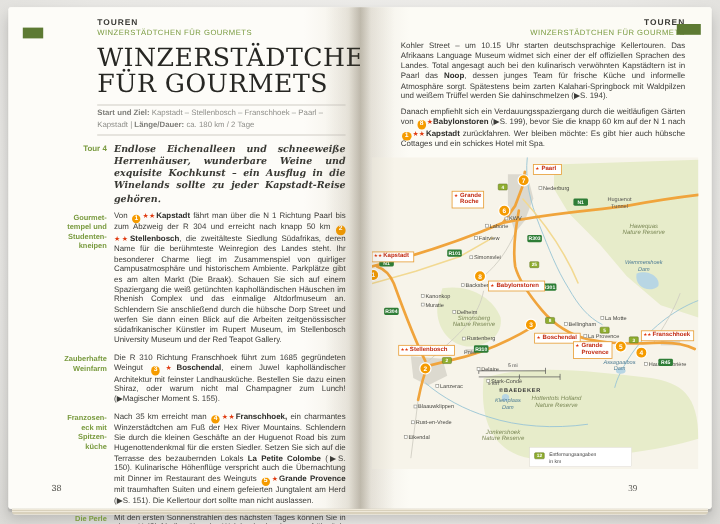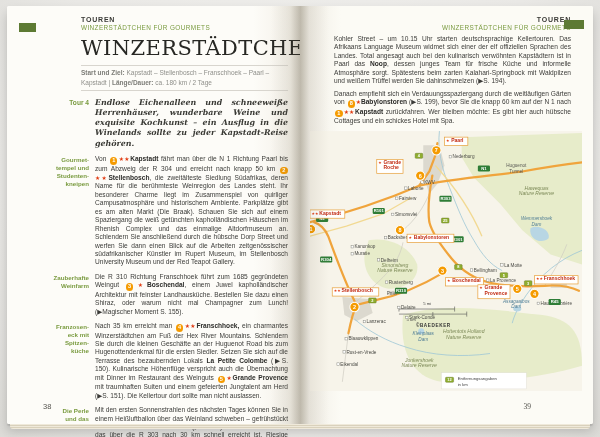--- a/index.html
+++ b/index.html
@@ -99,21 +99,21 @@
 <div class="book">
   <div class="tab tab-left"></div>
   <div class="tab tab-right"></div>
 
   <div class="page page-left">
     <div class="lp-inner">
       <div class="kicker-block">
         <div class="kicker">TOUREN</div>
         <div class="kicker-sub">WINZERSTÄDTCHEN FÜR GOURMETS</div>
       </div>
-      <h1 class="title"><span>WINZERSTÄDTCHEN</span><br></h1>
+      <h1 class="title"><span>WINZERSTÄDTCHEN</span><br><span>FÜR GOURMETS</span></h1>
       <div class="route"><b>Start und Ziel:</b><span> Kapstadt – Stellenbosch – Franschhoek – Paarl – Kapstadt | </span><b>Länge/Dauer:</b><span> ca. 180 km / 2 Tage</span></div>
 
       <div class="sec intro-sec">
         <div class="mlabel tourlabel">Tour 4</div>
         <div class="intro">Endlose Eichenalleen und schneeweiße Herrenhäuser, wunderbare Weine und exquisite Kochkunst – ein Ausflug in die Winelands sollte zu jeder Kapstadt-Reise gehören.</div>
       </div>
 
       <div class="sec">
         <div class="mlabel">Gourmet-
 tempel und

